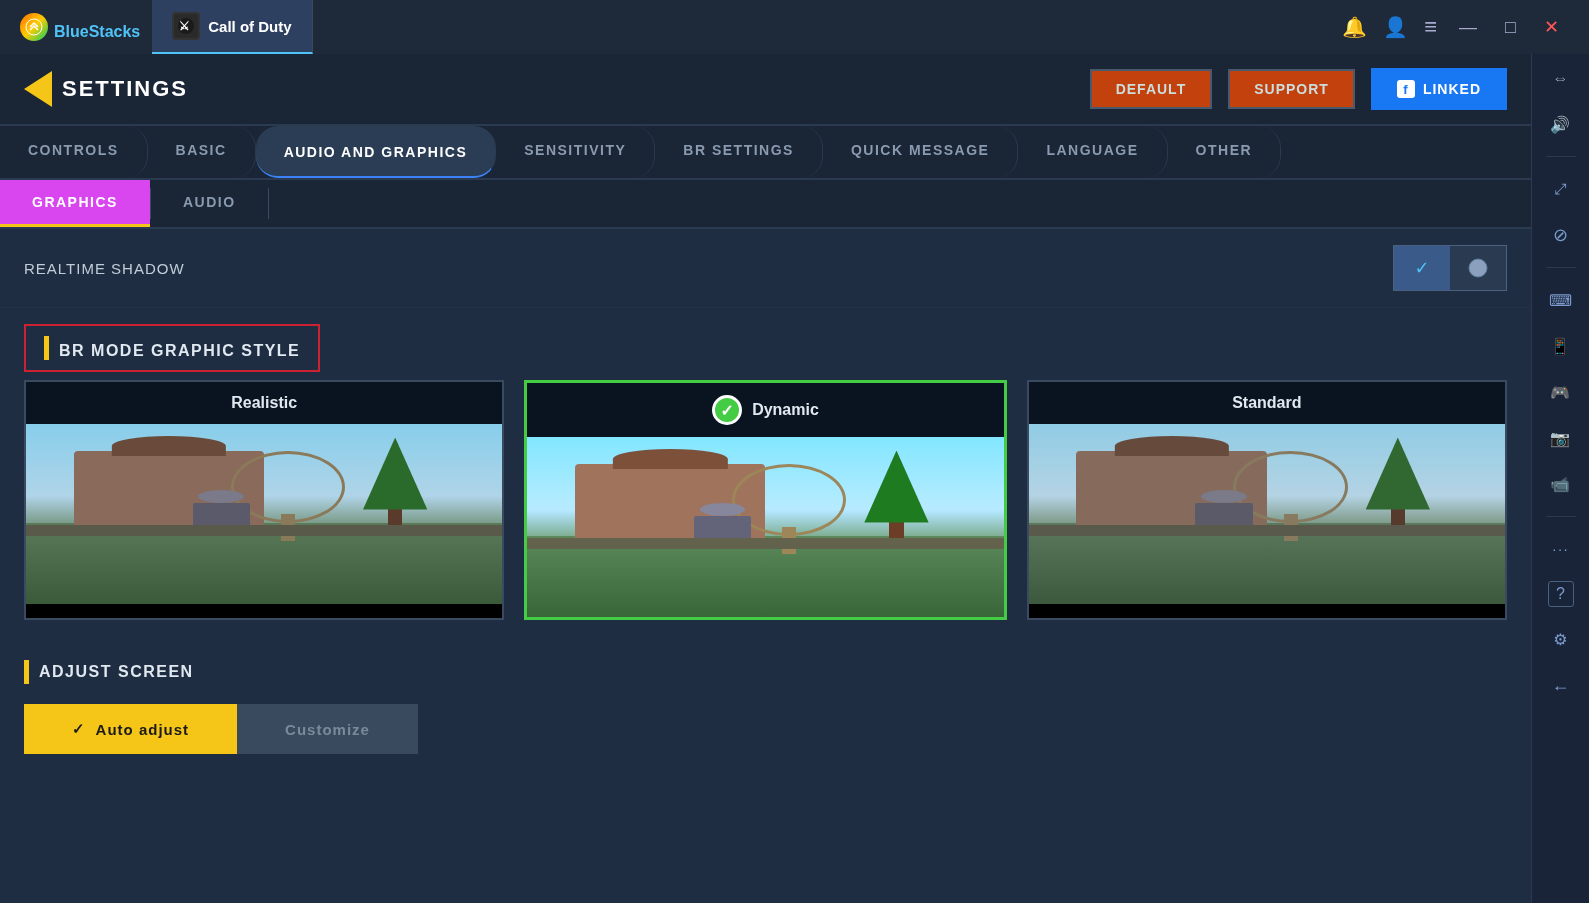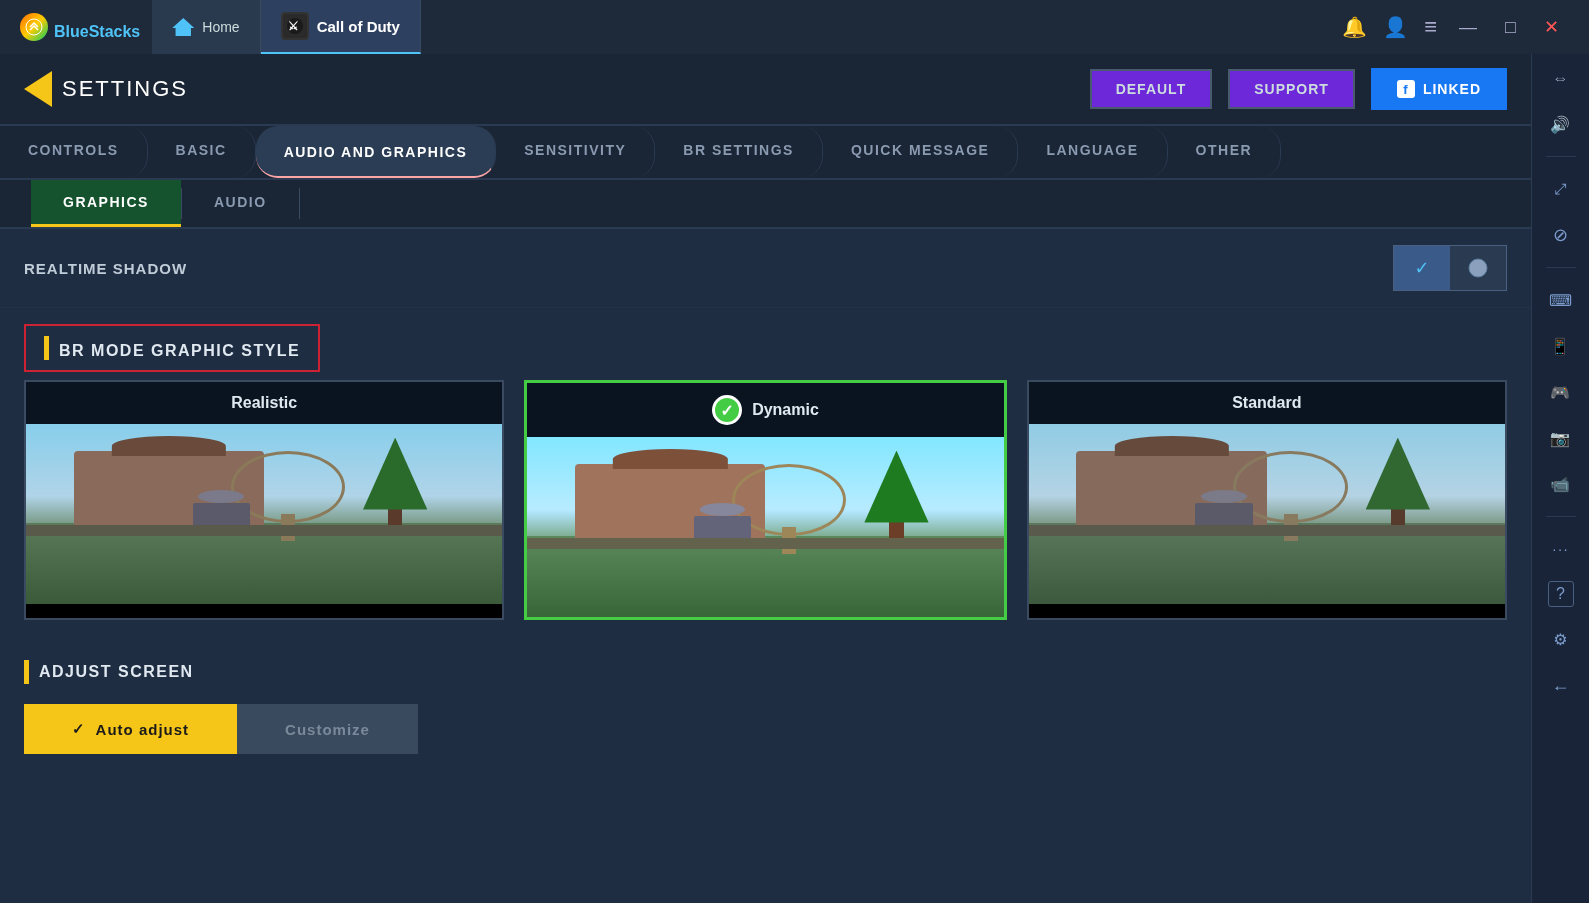--- a/index.html
+++ b/index.html
@@ -171,32 +171,32 @@
     .settings-arrow {
       width: 0;
       height: 0;
       border-top: 18px solid transparent;
       border-bottom: 18px solid transparent;
       border-right: 28px solid #f5c518;
     }
     .settings-title {
       color: #ffffff;
       font-size: 22px;
-      font-weight: normal;
+      font-weight: bold;
       letter-spacing: 2px;
     }
     .header-spacer { flex: 1; }
     .header-btn {
       padding: 10px 24px;
       font-size: 14px;
       font-weight: bold;
       letter-spacing: 1px;
       cursor: pointer;
       border: 2px solid #4a5a6e;
-      background: #6d28d9;
+      background: #c2410c;
       color: #cdd;
     }
     .header-btn.linked {
       background: #1877f2;
       border-color: #1877f2;
       color: white;
       display: flex;
       align-items: center;
       gap: 8px;
     }
@@ -225,21 +225,21 @@
       font-size: 14px;
       font-weight: bold;
       letter-spacing: 1.5px;
       cursor: pointer;
       border-right: 1px solid #2a3a50;
       border-radius: 22px;
     }
     .nav-tab.active {
       background: #2a3d55;
       color: #ffffff;
-      border-bottom: 2px solid #fca5a5;
+      border-bottom: 2px solid #3b82f6;
       border-top: 2px solid transparent;
     }
 
     
     .content-area {
       flex: 1;
       background: #1e2d42;
       overflow-y: auto;
       padding: 0;
     }
@@ -252,42 +252,41 @@
     }
     .sub-tab {
       padding: 14px 32px;
       color: #8a9ab0;
       font-size: 14px;
       font-weight: bold;
       letter-spacing: 1.5px;
       cursor: pointer;
     }
     .sub-tab.active {
-      background: #14532d;
+      background: #d946ef;
       color: #ffffff;
       border-bottom: 3px solid #f5c518;
-      margin-left: 31px;
     }
     .sub-tab-divider {
       width: 1px;
       background: #3a4a60;
       margin: 8px 0;
     }
 
     
     .setting-row {
       display: flex;
       align-items: center;
       padding: 16px 24px;
       border-bottom: 1px solid #263040;
     }
     .setting-label {
       color: #c0ccd8;
       font-size: 15px;
-      font-weight: bold;
+      font-weight: normal;
       letter-spacing: 1px;
       flex: 1;
     }
     .toggle-group {
       display: flex;
       border: 1px solid #4a6080;
       overflow: hidden;
     }
     .toggle-btn {
       width: 56px;
@@ -504,24 +503,20 @@
     <div class="logo-circle">
       <svg width="18" height="18" viewBox="0 0 18 18">
         <circle cx="9" cy="9" r="8" fill="none" stroke="white" stroke-width="1"></circle>
         <path d="M5 9 L9 5 L13 9" stroke="white" stroke-width="1.5" fill="none"></path>
         <path d="M5 12 L9 8 L13 12" stroke="white" stroke-width="1.5" fill="none"></path>
       </svg>
     </div>
     <span class="logo-text">BlueStacks</span>
   </div>
 
-  <div class="tab-home">
-    <div style="width:22px;height:18px;background:#4fc3f7;clip-path:polygon(50% 0%,0% 55%,15% 55%,15% 100%,85% 100%,85% 55%,100% 55%);"></div>
-    <span>Home</span>
-  </div>
 
   <div class="tab-game">
     <div class="tab-game-icon">
       <svg width="24" height="24" viewBox="0 0 24 24">
         <rect width="24" height="24" fill="#2a2a2a" rx="3"></rect>
         <circle cx="12" cy="12" r="8" fill="#1a1a1a"></circle>
         <text x="5" y="16" font-size="12" fill="white">⚔</text>
       </svg>
     </div>
     <span>Call of Duty</span>

